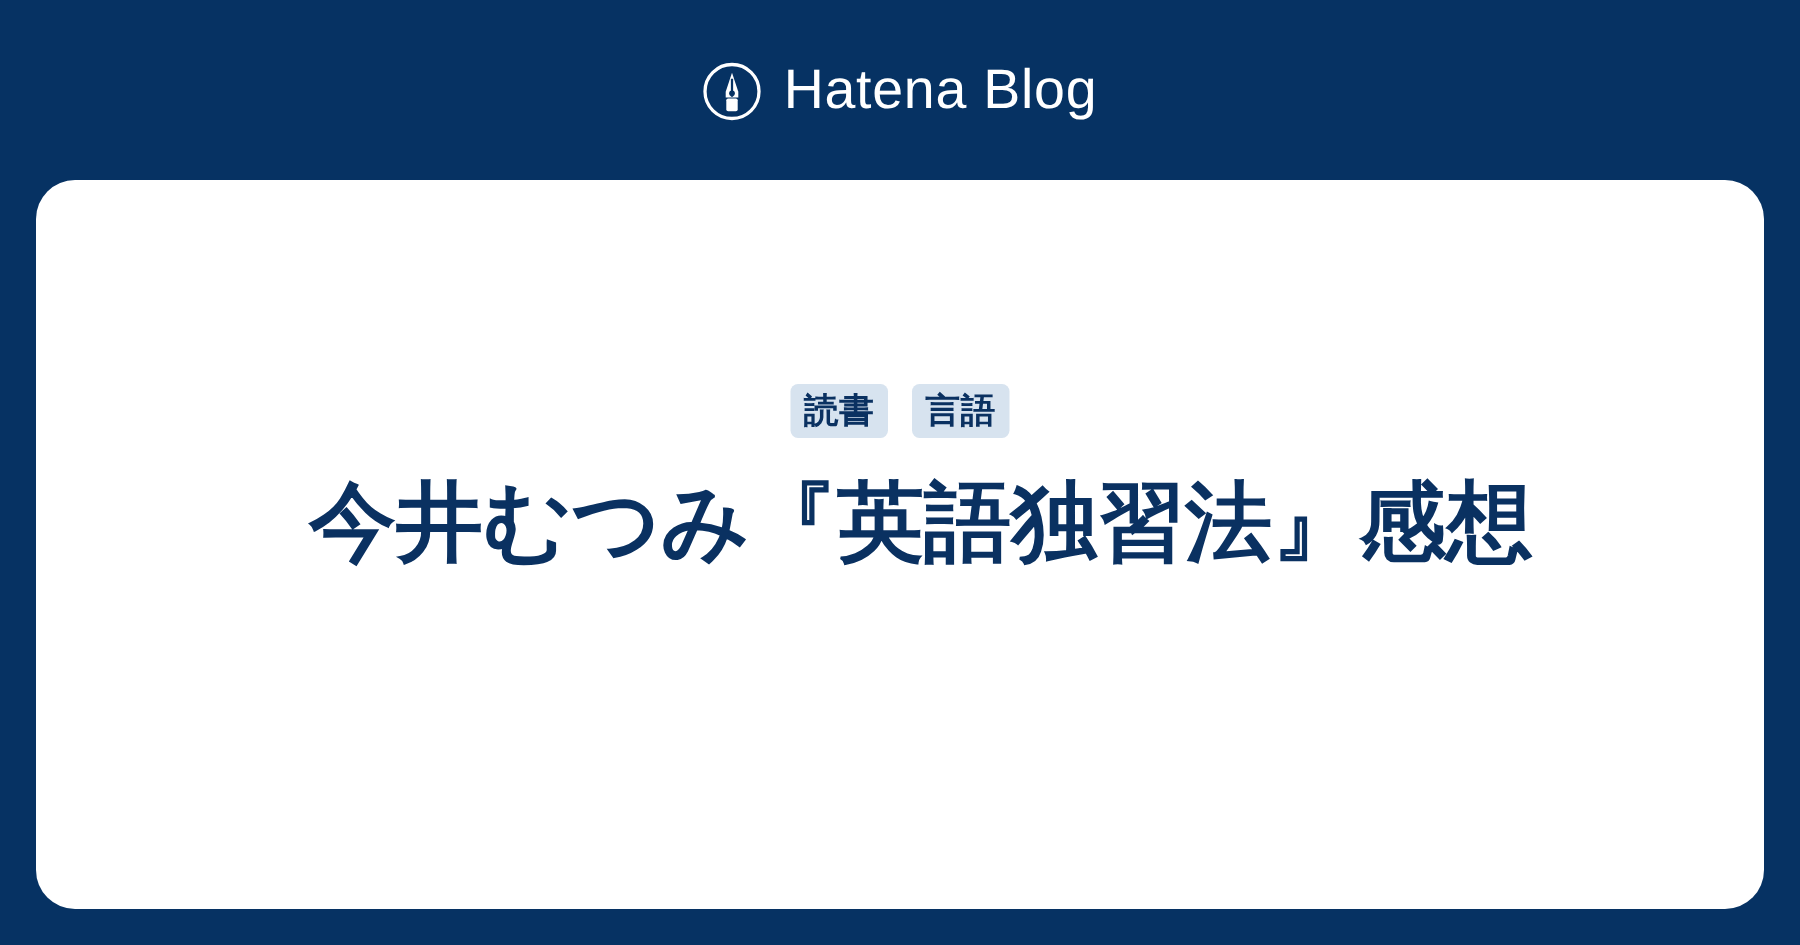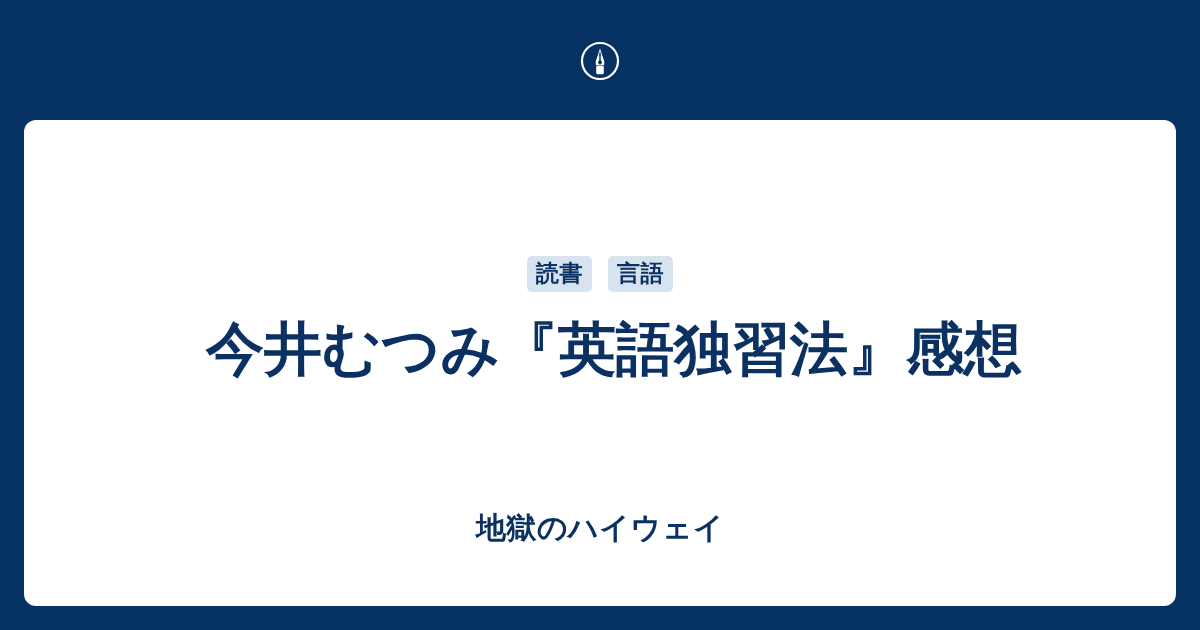--- a/index.html
+++ b/index.html
@@ -52,21 +52,21 @@
   }
 
   
   .content-card {
     position: absolute;
     left: 24px;
     top: 120px;
     width: 1152px;
     height: 486px;
     background: #ffffff;
-    border-radius: 12px;
+    border-radius: 26px;
     box-sizing: border-box;
     display: flex;
     flex-direction: column;
     align-items: center;
     justify-content: flex-start;
   }
 
   
   .tag-list {
     position: absolute;
@@ -132,28 +132,28 @@
   <div class="brand">
     <span class="brand-icon">
       <svg viewBox="0 0 40 40" width="40" height="40" aria-hidden="true">
         <circle cx="20" cy="20" r="18" fill="none" stroke="#ffffff" stroke-width="2.2"></circle>
         <path d="M20 7.5 L24.2 20.2 L24.2 24.0 L15.8 24.0 L15.8 20.2 Z" fill="#ffffff"></path>
         <path d="M20 11.5 L20 23.5" stroke="#063263" stroke-width="1.5"></path>
         <circle cx="20" cy="21.2" r="1.9" fill="#063263"></circle>
         <rect x="16.2" y="24.6" width="7.6" height="8.6" rx="1.2" fill="#ffffff"></rect>
       </svg>
     </span>
+    <span class="brand-name">Hatena Blog</span>
   </div>
 
   <div class="content-card">
 
     <div class="tag-list">
       <span class="tag">読書</span>
       <span class="tag">言語</span>
     </div>
 
     <div class="entry-title">今井むつみ『英語独習法』感想</div>
 
-    <div class="blog-title">地獄のハイウェイ</div>
 
   </div>
 
 </div>
 
 </body></html>

